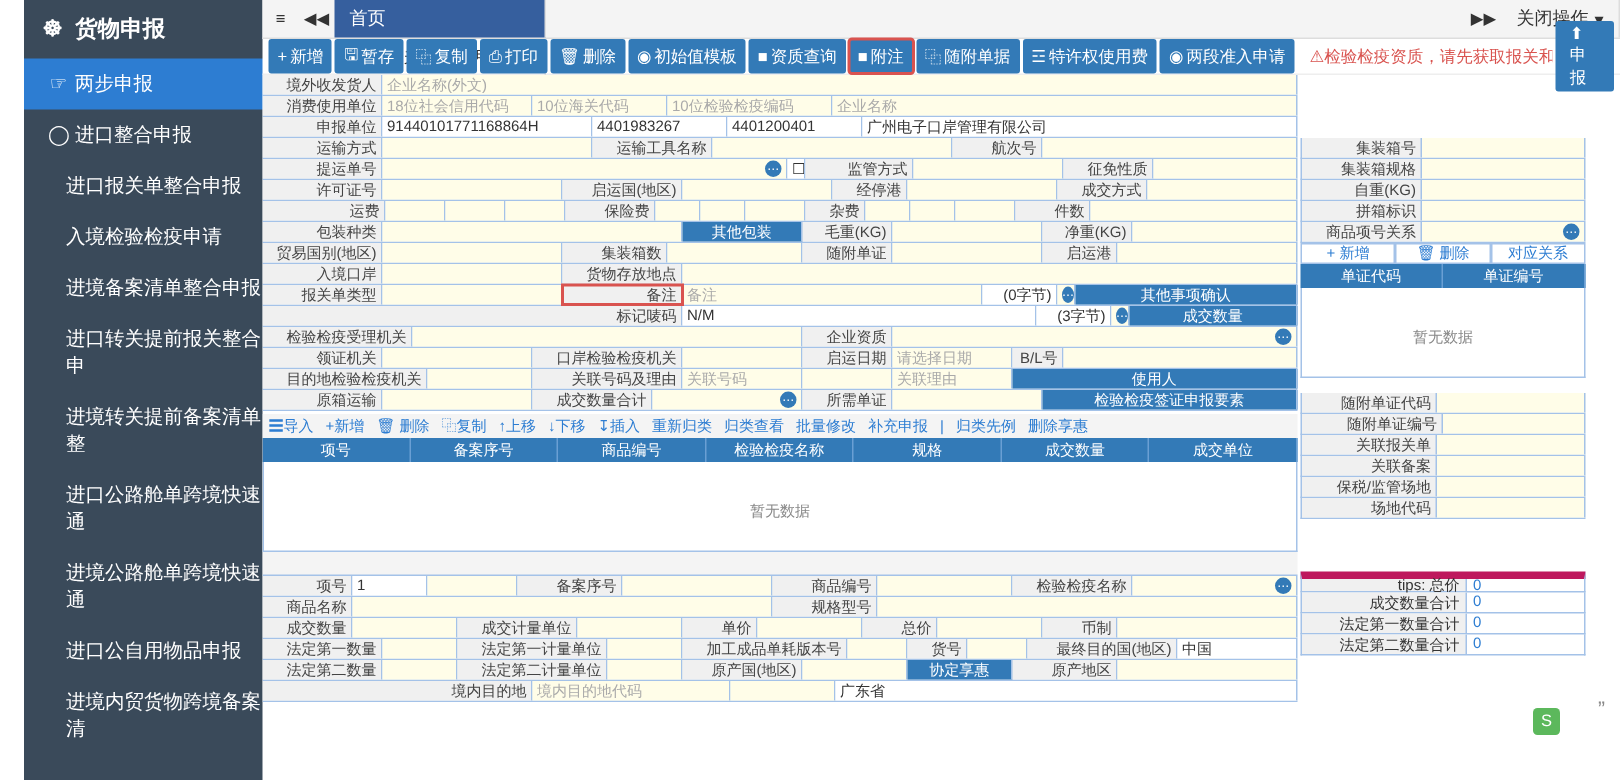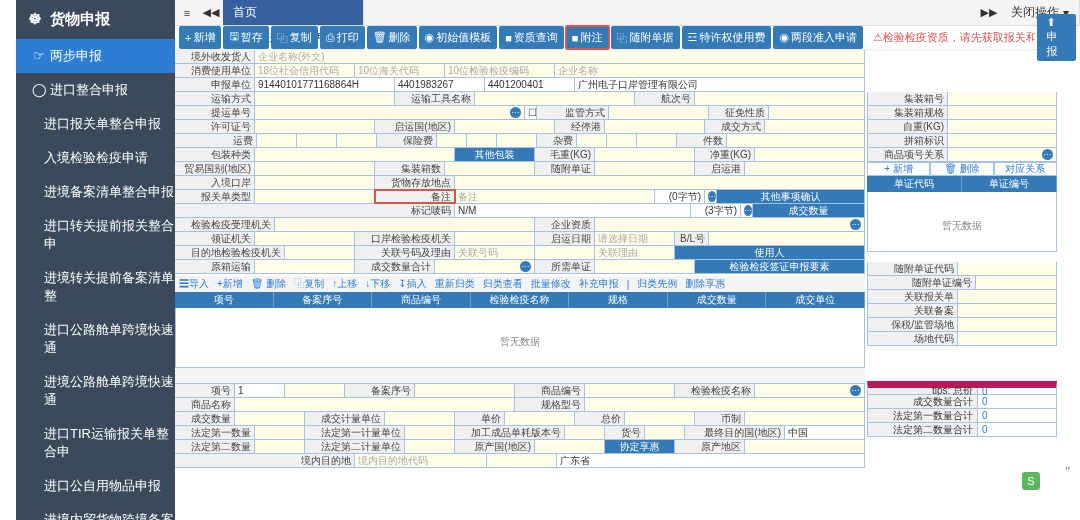--- a/index.html
+++ b/index.html
@@ -60,21 +60,20 @@
   <div id="side-items">
       <div class="side-item level1 active"><span class="side-icon">☞</span><span>两步申报</span></div>
       <div class="side-item level1"><span class="side-icon">◯</span><span>进口整合申报</span></div>
       <div class="side-item"><span>进口报关单整合申报</span></div>
       <div class="side-item"><span>入境检验检疫申请</span></div>
       <div class="side-item"><span>进境备案清单整合申报</span></div>
       <div class="side-item"><span>进口转关提前报关整合申</span></div>
       <div class="side-item"><span>进境转关提前备案清单整</span></div>
       <div class="side-item"><span>进口公路舱单跨境快速通</span></div>
       <div class="side-item"><span>进境公路舱单跨境快速通</span></div>
-      <div class="side-item"><span>进口TIR运输报关单整合申</span></div>
       <div class="side-item"><span>进口公自用物品申报</span></div>
       <div class="side-item"><span>进境内贸货物跨境备案清</span></div>
     </div>
 </div>
 
 <div class="main">
 
   <div class="tabs">
     <div class="tab-icon">≡</div>
     <div class="tab-icon">◀◀</div>
@@ -424,21 +423,21 @@
           <div style="flex:1">单证编号</div>
         </div>
       <div class="nodata" style="height:60px;line-height:60px">暂无数据</div>
       <div style="height:10px"></div>
       <div id="rp-rows2">
           <div class="rp-row">
             <div class="lbl" style="width:90px">随附单证代码</div>
             <div class="val"></div>
           </div>
           <div class="rp-row">
-            <div class="lbl" style="width:108px">随附单证编号</div>
+            <div class="lbl" style="width:94px">随附单证编号</div>
             <div class="val"></div>
           </div>
           <div class="rp-row">
             <div class="lbl" style="width:90px">关联报关单</div>
             <div class="val"></div>
           </div>
           <div class="rp-row">
             <div class="lbl" style="width:90px">关联备案</div>
             <div class="val"></div>
           </div>
@@ -448,21 +447,21 @@
           </div>
           <div class="rp-row">
             <div class="lbl" style="width:90px">场地代码</div>
             <div class="val"></div>
           </div>
         </div>
     </div>
 
     <div class="tips-panel">
       <div style="height:86px"></div>
-      <div class="tips-row" style="border-top:7px solid #be185d">
+      <div class="tips-row" style="border-top:5px solid #be185d">
           <div>tips: 总价</div>
           <div>0</div>
         </div>
       <div id="tip-rows">
           <div class="tips-row">
             <div>成交数量合计</div>
             <div>0</div>
           </div>
           <div class="tips-row">
             <div>法定第一数量合计</div>

